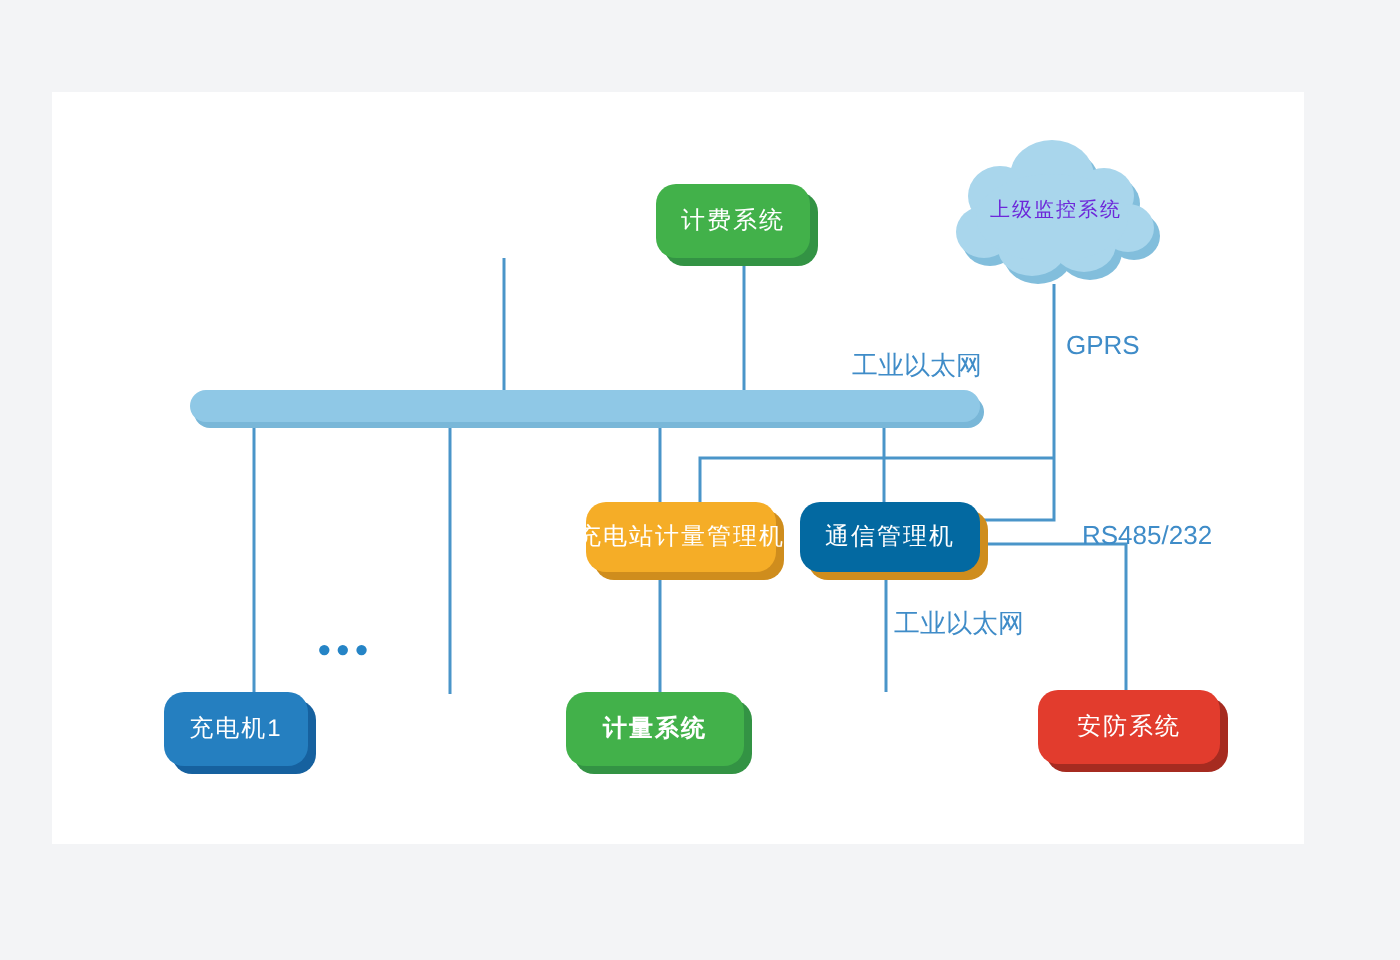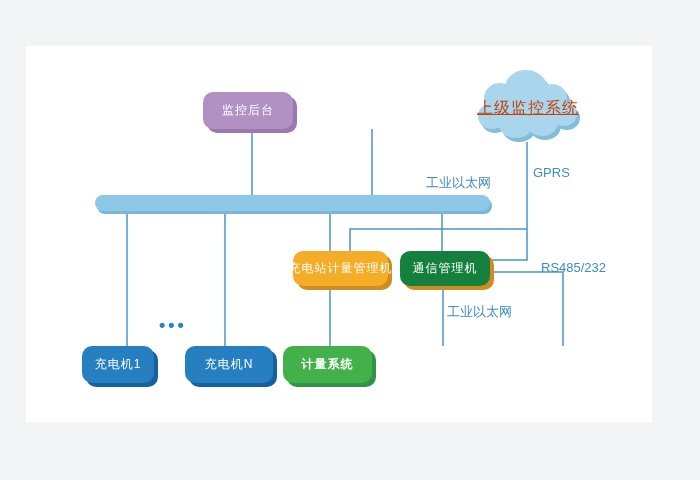--- a/index.html
+++ b/index.html
@@ -12,36 +12,36 @@
   svg.lines { position:absolute; left:0; top:0; z-index:1; }
 
   .node {
     position:absolute; z-index:2; border-radius:10px;
     display:flex; align-items:center; justify-content:center;
     color:#ffffff; font-size:12px; letter-spacing:1px; white-space:nowrap;
   }
   .n-monitor      { left:203px; top:92px;  width:90px; height:37px; background:#b190c4; box-shadow:4px 4px 0 #9c78b0; }
   .n-billing      { left:328px; top:92px;  width:77px; height:37px; background:#42b14a; box-shadow:4px 4px 0 #339344; }
   .n-metering-mgr { left:293px; top:251px; width:95px; height:35px; background:#f5ad27; box-shadow:4px 4px 0 #cf8d1d; }
-  .n-comm-mgr     { left:400px; top:251px; width:90px; height:35px; background:#15803d; box-shadow:4px 4px 0 #cf8d1d; }
+  .n-comm-mgr     { left:400px; top:251px; width:90px; height:35px; background:#0369a1; box-shadow:4px 4px 0 #cf8d1d; }
   .n-charger1     { left:82px;  top:346px; width:72px; height:37px; background:#257fc0; box-shadow:4px 4px 0 #16619f; }
   .n-chargern     { left:185px; top:346px; width:88px; height:37px; background:#257fc0; box-shadow:4px 4px 0 #16619f; }
   .n-metering-sys { left:283px; top:346px; width:89px; height:37px; background:#42b14a; box-shadow:4px 4px 0 #339344;font-weight:bold; }
   .n-distro       { left:398px; top:345px; width:86px; height:37px; background:#42b14a; box-shadow:4px 4px 0 #339344; }
   .n-security     { left:519px; top:345px; width:91px; height:37px; background:#e23c2d; box-shadow:4px 4px 0 #a62b20; }
 
   .bus {
     position:absolute; z-index:2; left:95px; top:195px; width:395px; height:16px;
     border-radius:8px; background:#8fc8e6; box-shadow:2px 3px 0 #79b7d8;
   }
 
   .cloud-wrap  { position:absolute; left:468px; top:64px; width:120px; height:88px; z-index:2; }
   .cloud-label {
     position:absolute; left:468px; top:98px; width:120px; z-index:3;
-    text-align:center; color:#c2410c; font-size:16px; letter-spacing:1px;text-decoration:underline;
+    text-align:center; color:#6d28d9; font-size:10px; letter-spacing:1px;
   }
 
   .edge-label { position:absolute; z-index:3; color:#3f8cc8; font-size:13px; white-space:nowrap; }
   .lbl-eth-top    { left:426px; top:174px; }
   .lbl-gprs       { left:533px; top:165px; }
   .lbl-rs485      { left:541px; top:260px;text-align:right; }
   .lbl-eth-bottom { left:447px; top:303px; }
 
   .dots {
     position:absolute; z-index:2; left:159px; top:315px;
@@ -91,37 +91,37 @@
           <ellipse cx="96" cy="50" rx="13" ry="12"></ellipse>
         <ellipse cx="74" cy="58" rx="16" ry="14"></ellipse>
           <ellipse cx="48" cy="60" rx="17" ry="14"></ellipse>
         <ellipse cx="24" cy="52" rx="14" ry="13"></ellipse>
           <ellipse cx="58" cy="45" rx="38" ry="22"></ellipse>
       </g>
     </svg>
   </div>
   <div class="cloud-label">上级监控系统</div>
 
-  <div class="node n-monitor">
-    <span>监控后台</span>
+  <div class="node n-billing">
+    <span>计费系统</span>
   </div>
   <div class="node n-metering-mgr">
     <span>充电站计量管理机</span>
   </div>
   <div class="node n-comm-mgr">
     <span>通信管理机</span>
   </div>
   <div class="node n-charger1">
     <span>充电机1</span>
   </div>
-  <div class="node n-chargern">
-    <span>充电机N</span>
-  </div>
   <div class="node n-metering-sys">
     <span>计量系统</span>
+  </div>
+  <div class="node n-security">
+    <span>安防系统</span>
   </div>
 
   <div class="edge-label lbl-eth-top">工业以太网</div>
   <div class="edge-label lbl-gprs">GPRS</div>
   <div class="edge-label lbl-rs485">RS485/232</div>
   <div class="edge-label lbl-eth-bottom">工业以太网</div>
 
   <div class="dots">•••</div>
 </div>
 

